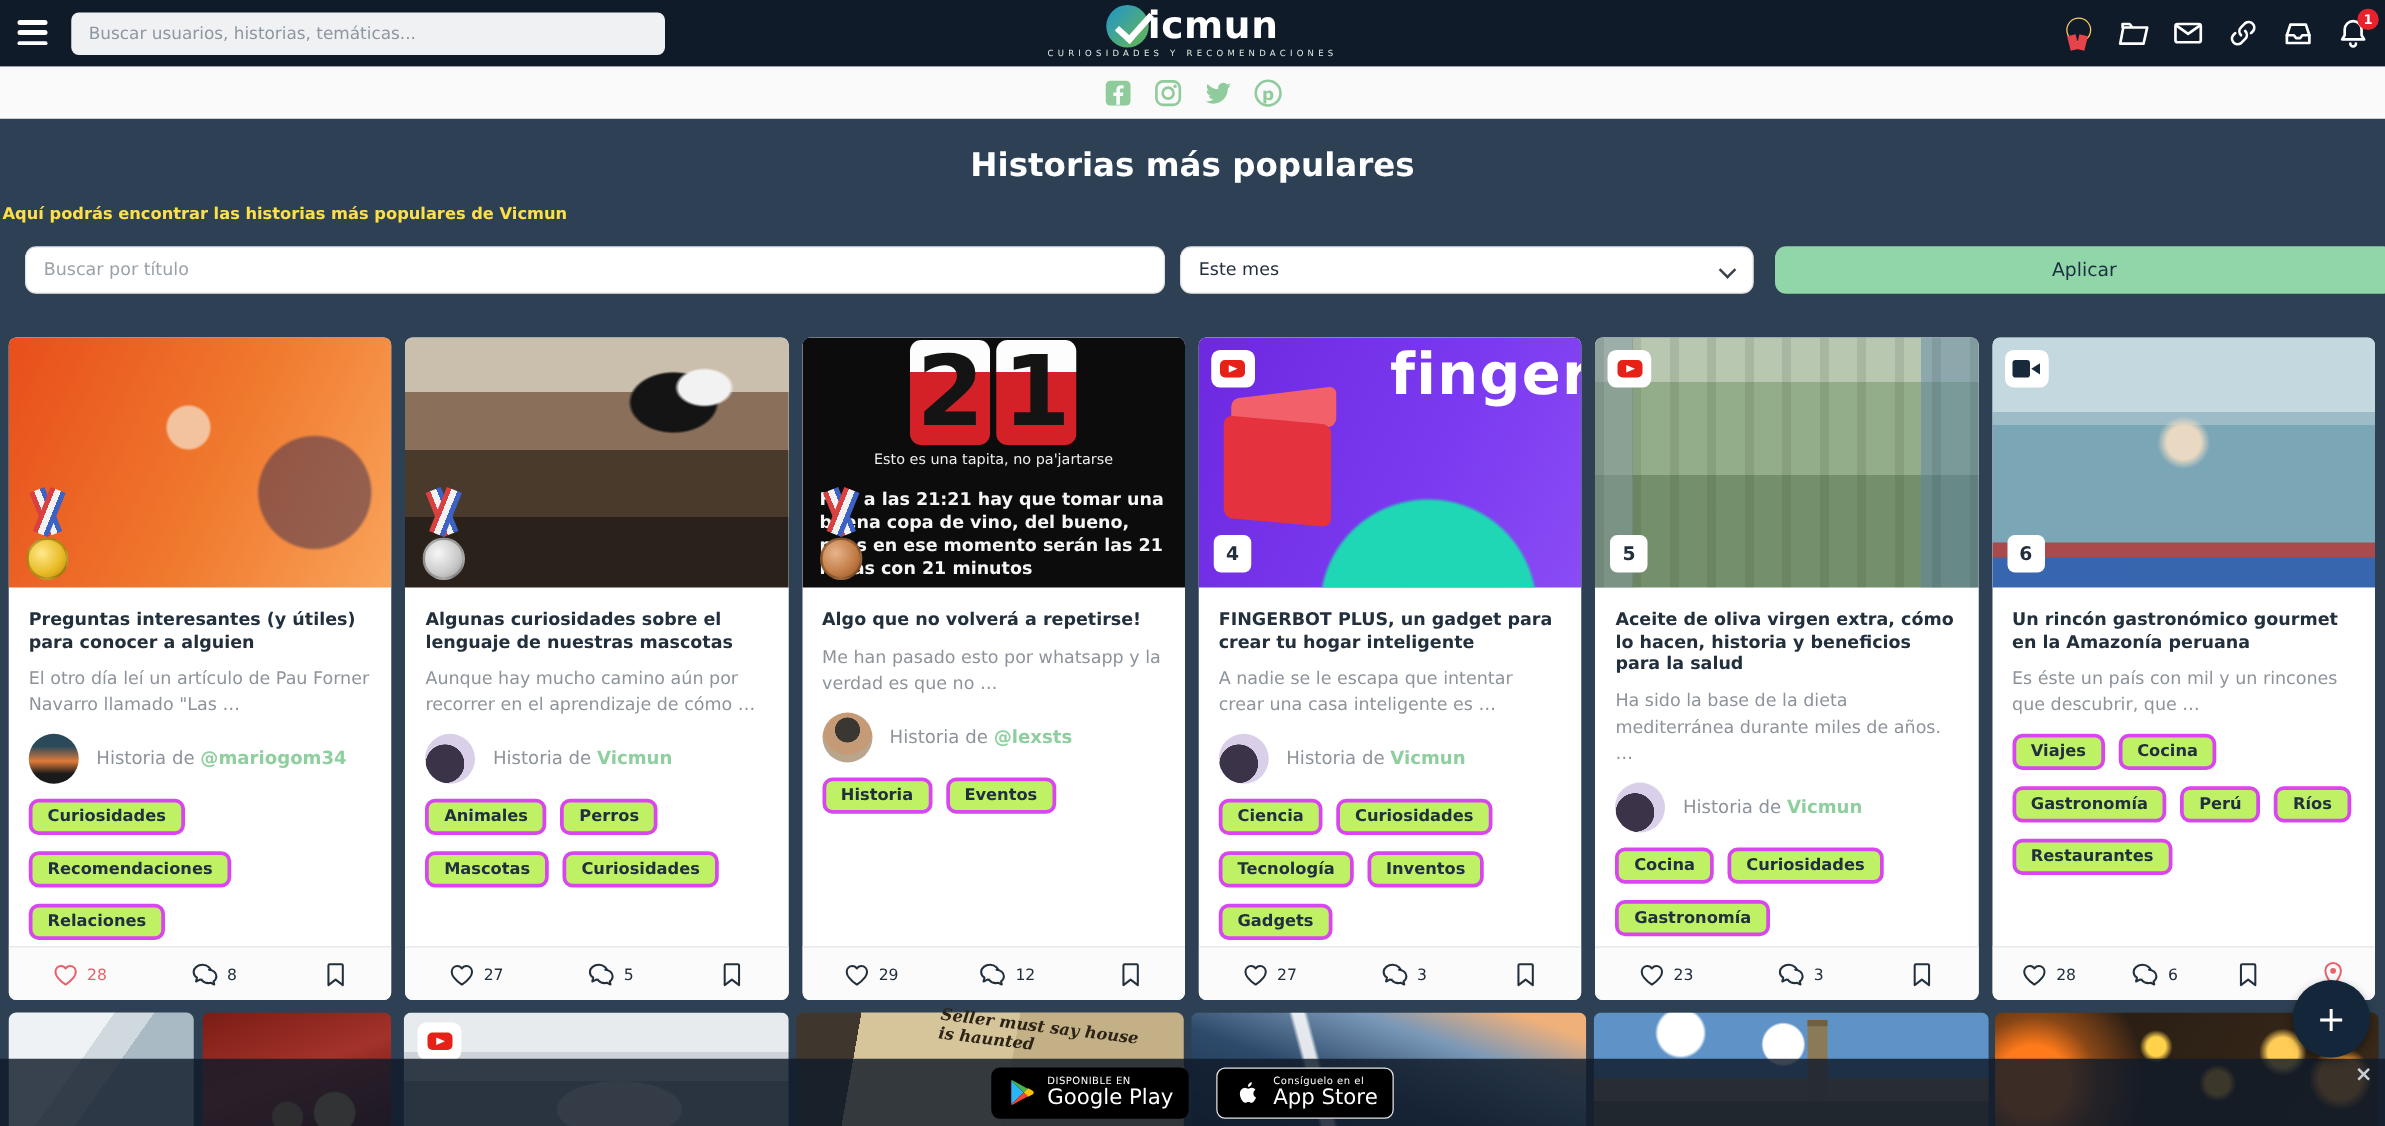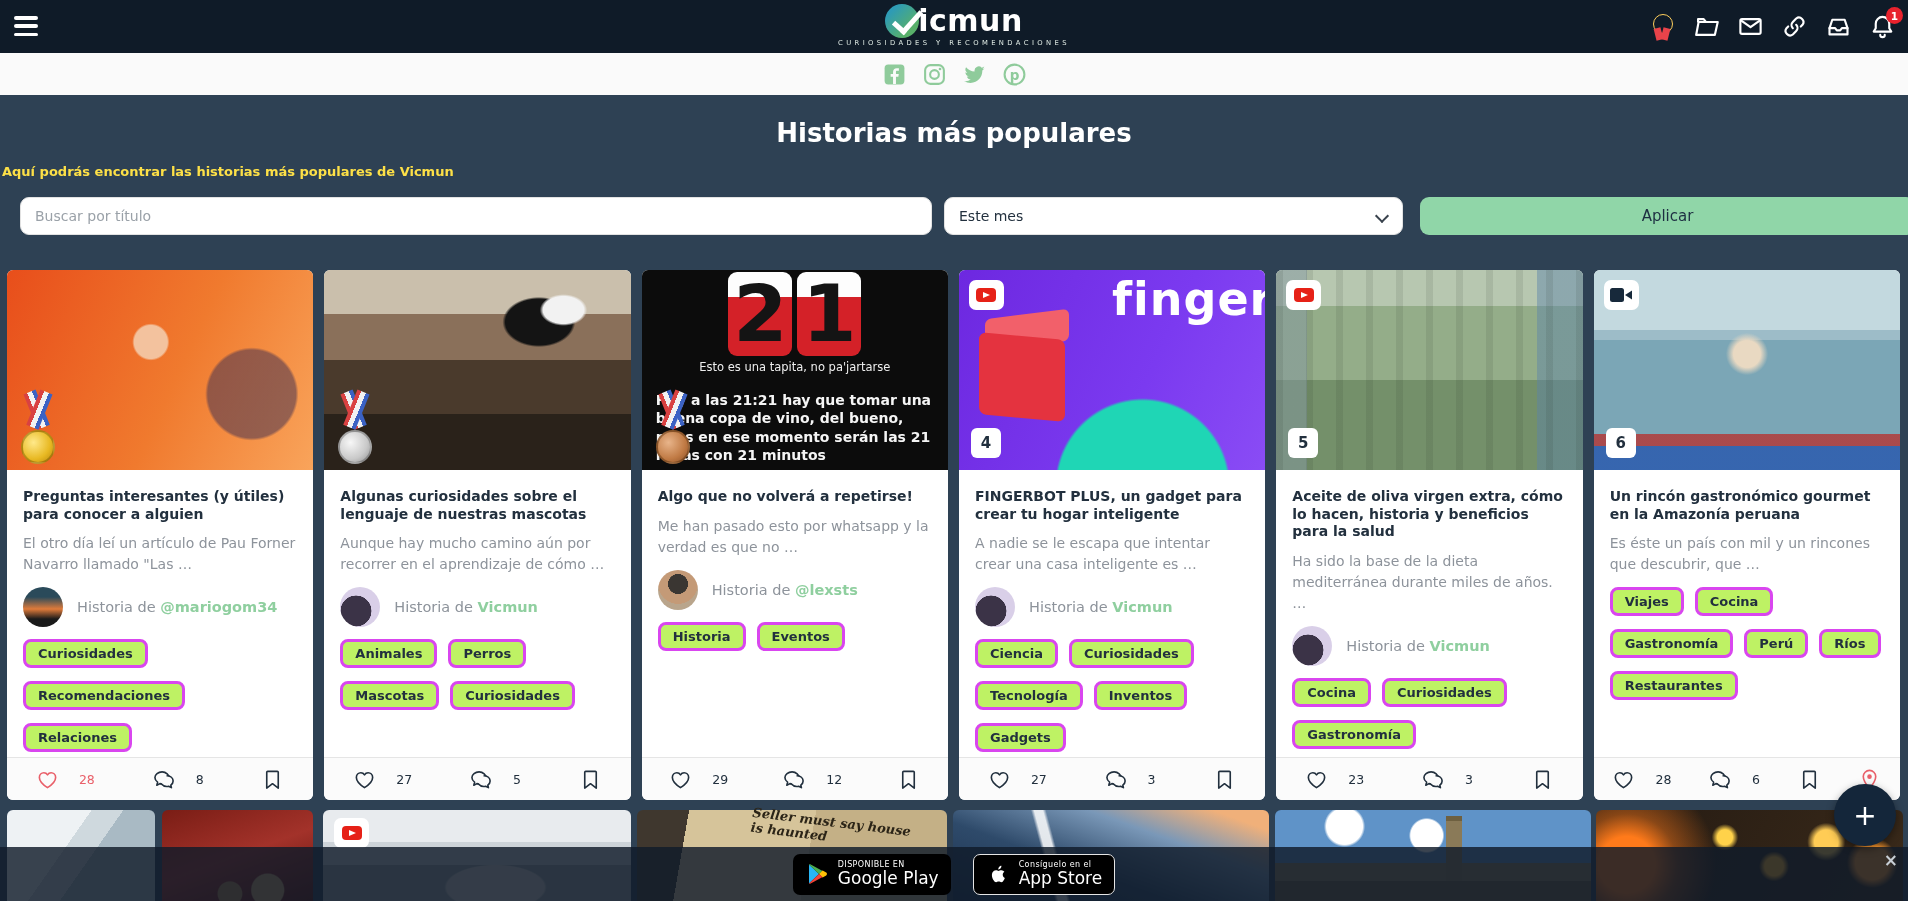--- a/index.html
+++ b/index.html
@@ -45,21 +45,21 @@
   .card-title{font-size:14px;line-height:1.25;font-weight:700;color:#22303e;margin:6px 0 10px;cursor:pointer}
   .excerpt{font-size:14px;line-height:1.5;color:#8d939b;margin:0 0 12px}
   .author{display:flex;align-items:center;gap:14px;margin-bottom:12px}
   .avatar{width:40px;height:40px;border-radius:50%;flex:none;cursor:pointer}
   .byline{font-size:14.5px;color:#8d939b}
   .uname{color:#8fcf9f;font-weight:600;cursor:pointer}
   .tags{display:flex;flex-wrap:wrap;gap:13px 11px}
   .tag{padding:4px 12px;border:3px solid #d946ef;border-radius:8px;background:#bef264;font-size:13px;font-weight:700;color:#22303e;cursor:pointer;white-space:nowrap}
   .source{display:inline-block;margin-top:13px;background:#e9f5fb;color:#2fa1c5;font-size:12px;font-weight:700;padding:4px 8px;border-radius:4px}
   .card-footer{flex:none;height:42px;border-top:1px solid #e5e5e5;background:#fbfbfb;display:flex;align-items:center;justify-content:space-around}
-  .fgroup{display:flex;align-items:center;gap:20px;cursor:pointer}
+  .fgroup{display:flex;align-items:center;gap:6px;cursor:pointer}
   .fgroup svg{width:23px;height:23px;fill:none;stroke:#22303e;stroke-width:1.7;stroke-linecap:round;stroke-linejoin:round}
   .fgroup .cnt{font-size:12.5px;color:#22303e}
   .fgroup.liked svg{stroke:#e9606a}
   .fgroup.liked .cnt{color:#e9606a}
   .fgroup.pin svg{stroke:#e9606a}
   
   .medal{position:absolute;left:12px;bottom:6px;width:38px;height:72px;z-index:3}
   .rib{position:absolute;top:0;width:13px;height:38px;background:linear-gradient(90deg,#d94141 0 4px,#f2f2f2 4px 9px,#3b62c4 9px 13px)}
   .rib.l{left:4px;transform:rotate(-22deg);transform-origin:top center}
   .rib.r{right:4px;transform:rotate(22deg);transform-origin:top center}
@@ -114,20 +114,21 @@
 </style>
 </head>
 <body>
 
 <div class="nav">
   <div class="burger">
       <i></i>
       <i></i>
       <i></i>
     </div>
+  <input class="nav-search" placeholder="Buscar usuarios, historias, temáticas..." style="">
   <div class="logo">
     <div class="logo-row">
       <div class="globe"></div>
       <span class="logo-text">icmun</span>
     </div>
     <div class="logo-tag">CURIOSIDADES Y RECOMENDACIONES</div>
   </div>
   <div class="nav-icons">
     <div class="nic">
       <div class="award-circle"></div>

